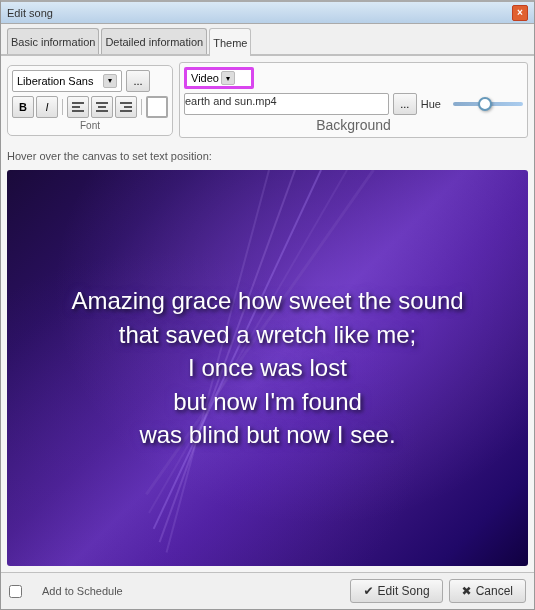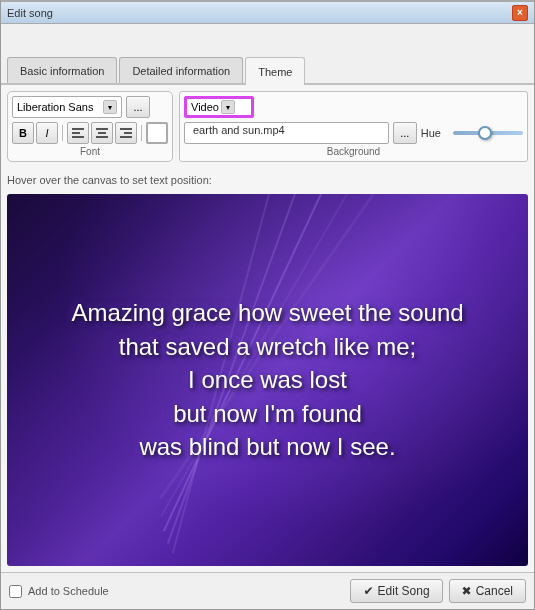--- a/index.html
+++ b/index.html
@@ -53,32 +53,31 @@
     }
     .tabs-container {
       background: #f0f0f0;
       border-bottom: 2px solid #c0c0c0;
       display: flex;
       align-items: flex-end;
       padding: 4px 6px 0 6px;
       gap: 2px;
     }
     .tab {
-      padding: 4px 12px;
+      padding: 4px 3px;
       background: #e0e0e0;
       border: 1px solid #b0b0b0;
       border-bottom: none;
       border-radius: 3px 3px 0 0;
       cursor: pointer;
       font-size: 11px;
       color: #333;
       height: 26px;
       display: flex;
       align-items: center;
-      margin-top: 29px;
     }
     .tab.active {
       background: #f5f5f5;
       border-color: #c0c0c0;
       font-weight: normal;
       z-index: 1;
       height: 28px;
       margin-bottom: -2px;
     }
     .content-area {
@@ -208,21 +207,21 @@
     }
     .file-input-row {
       display: flex;
       align-items: center;
       gap: 4px;
     }
     .file-field {
       background: white;
       border: 1px solid #aaa;
       border-radius: 2px;
-      padding: 1px 8px;
+      padding: 1px 0;
       font-size: 11px;
       height: 22px;
       flex: 1;
       color: #333;
     }
     .hue-section {
       display: flex;
       align-items: center;
       gap: 12px;
       font-size: 11px;
@@ -250,21 +249,21 @@
       width: 14px;
       height: 14px;
       background: white;
       border: 2px solid #6699bb;
       border-radius: 50%;
       transform: translateX(-50%);
       box-shadow: 1px 1px 3px rgba(0,0,0,0.3);
     }
     .bg-label {
       text-align: center;
-      font-size: 10px;
+      font-size: 14px;
       color: #666;
       margin-top: 2px;
     }
     .canvas-hint {
       font-size: 11px;
       color: #555;
       margin: 4px 0 6px 0;
       padding: 2px 0;
     }
     .canvas-area {
@@ -314,21 +313,21 @@
       display: flex;
       align-items: center;
       justify-content: space-between;
       padding: 6px 8px;
       border-top: 1px solid #c0c0c0;
       background: #f0f0f0;
     }
     .checkbox-row {
       display: flex;
       align-items: center;
-      gap: 6px;
+      gap: 20px;
     }
     .checkbox-row input[type=checkbox] {
       cursor: pointer;
     }
     .checkbox-label {
       font-size: 11px;
       color: #555;
     }
     .action-buttons {
       display: flex;

